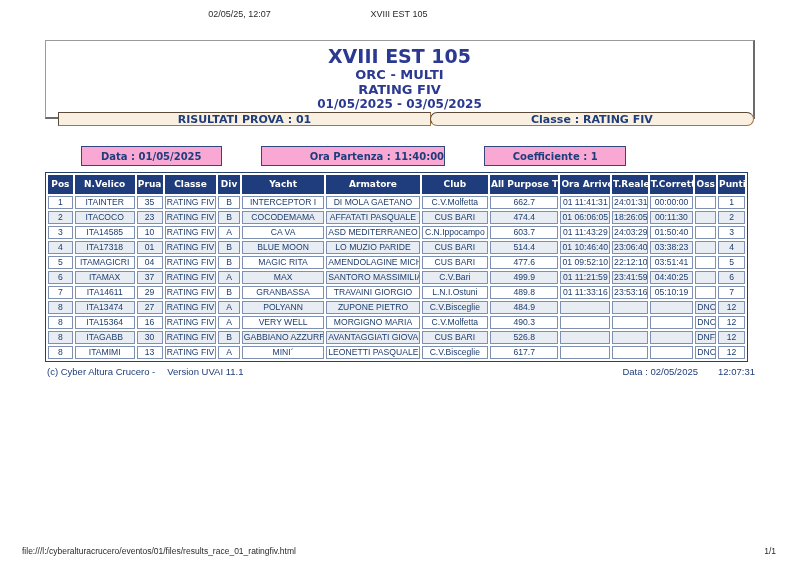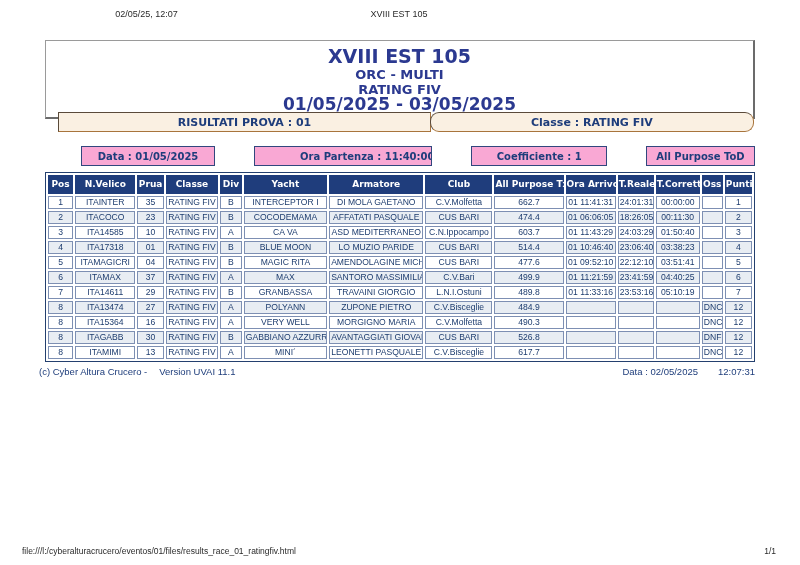--- a/index.html
+++ b/index.html
@@ -12,39 +12,39 @@
   .page { position: relative; width: 800px; height: 565px; background: #fff; }
 
   
   .print-header, .print-footer {
     position: absolute; left: 22px; right: 24px;
     display: flex; align-items: center;
     font-family: "Liberation Sans", sans-serif;
     color: #2a2a2a;
   }
   .print-header { top: 9px; font-size: 9px; }
-  .ph-left  { width: 33%; text-align: center; }
+  .ph-left  { width: 33%; text-align: right; }
   .ph-center{ width: 34%; text-align: center; }
   .ph-right { width: 33%; text-align: right; }
   .print-footer { bottom: 9px; font-size: 8.5px; justify-content: space-between; align-items: flex-end; }
 
   
   .title-box {
     position: absolute; top: 40px; left: 45px; right: 45px;
     background: #fff; text-align: center;
     border: 1px solid #9a9a9a;
     border-right: 2px solid #6b6b6b; border-bottom: 2px solid #6b6b6b;
     padding: 4px 0 5px 0;
   }
   .title-main  { font-size: 19px; font-weight: bold; color: #2b3990; line-height: 22px; }
   .title-sub   { font-size: 13px; font-weight: bold; color: #2b3990; line-height: 15px; }
-  .title-dates { font-size: 17px; font-weight: bold; color: #2b3990; line-height: 15px; }
-
-  
-  .results-bar { position: absolute; top: 112px; left: 58px; right: 45px; height: 20px; display: flex; }
+  .title-dates { font-size: 12px; font-weight: bold; color: #2b3990; line-height: 15px; }
+
+  
+  .results-bar { position: absolute; top: 112px; left: 58px; right: 45px; height: 14px; display: flex; }
   .results-cell {
     border: 1px solid;
     border-color: #5a4a3a #a8743c #a8743c #5a4a3a;
     background: #faf0e2;
     color: #1e3d7b; font-weight: bold; font-size: 11px;
     display: flex; align-items: center; justify-content: center;
     white-space: nowrap; overflow: hidden;
   }
   .results-cell.left  { width: 53.5%; }
   .results-cell.right { width: 46.5%; margin-left: -1px; border-radius: 9px; }
@@ -58,21 +58,21 @@
     white-space: nowrap; overflow: hidden; margin-left: 36px;
   }
   .info-cell:nth-child(1) { width: 19.8%; }
   .info-cell:nth-child(2) { width: 26.0%; padding-left: 48px; }
   .info-cell:nth-child(3) { width: 20.0%; }
   .info-cell:nth-child(4) { width: 16.1%; }
   .info-cell:nth-child(5) { flex: 1; }
 
   
   .table-wrap {
-    position: absolute; top: 172px; left: 45px; right: 45px;
+    position: absolute; top: 172px; left: 45px; right: 52px;
     border: 1px solid #24406f; background: #fff;
   }
   table.results {
     width: 100%; table-layout: fixed;
     border-collapse: separate; border-spacing: 2px;
     background: #fff;
   }
   table.results th {
     background: #1f3d7c; color: #ffffff;
     font-size: 9px; font-weight: bold;
@@ -84,21 +84,21 @@
     background: #fff;
     color: #1d3c6e; font-size: 8.6px;
     font-family: "Liberation Sans", sans-serif;
     padding: 1px 1px; line-height: 9px; height: 13px;
     text-align: center; white-space: nowrap; overflow: hidden;
   }
   table.results tr.alt td { background: #e8edf3; }
 
   
   .doc-footer {
-    position: absolute; top: 366px; left: 39px; right: 45px;
+    position: absolute; top: 366px; left: 47px; right: 45px;
     display: flex; justify-content: space-between;
     font-family: "Liberation Sans", sans-serif;
     font-size: 9.5px; color: #1e3d7b;
   }
   .doc-footer .copy  { display: flex; gap: 12px; }
   .doc-footer .stamp { display: flex; gap: 20px; }
 </style>
 </head>
 <body>
 
@@ -119,21 +119,20 @@
 
   <div class="results-bar">
     <div class="results-cell left">RISULTATI PROVA : 01</div>
     <div class="results-cell right">Classe : RATING FIV</div>
   </div>
 
   <div class="info-bar">
     <div class="info-cell">Data : 01/05/2025</div>
     <div class="info-cell">Ora Partenza : 11:40:00</div>
     <div class="info-cell">Coefficiente : 1</div>
-    <div class="info-cell">All Purpose ToD</div>
   </div>
 
   <div class="table-wrap">
     <table class="results">
       <colgroup>
           <col style="width: 3.7%;">
           <col style="width: 8.9%;">
           <col style="width: 3.9%;">
           <col style="width: 7.7%;">
           <col style="width: 3.2%;">

